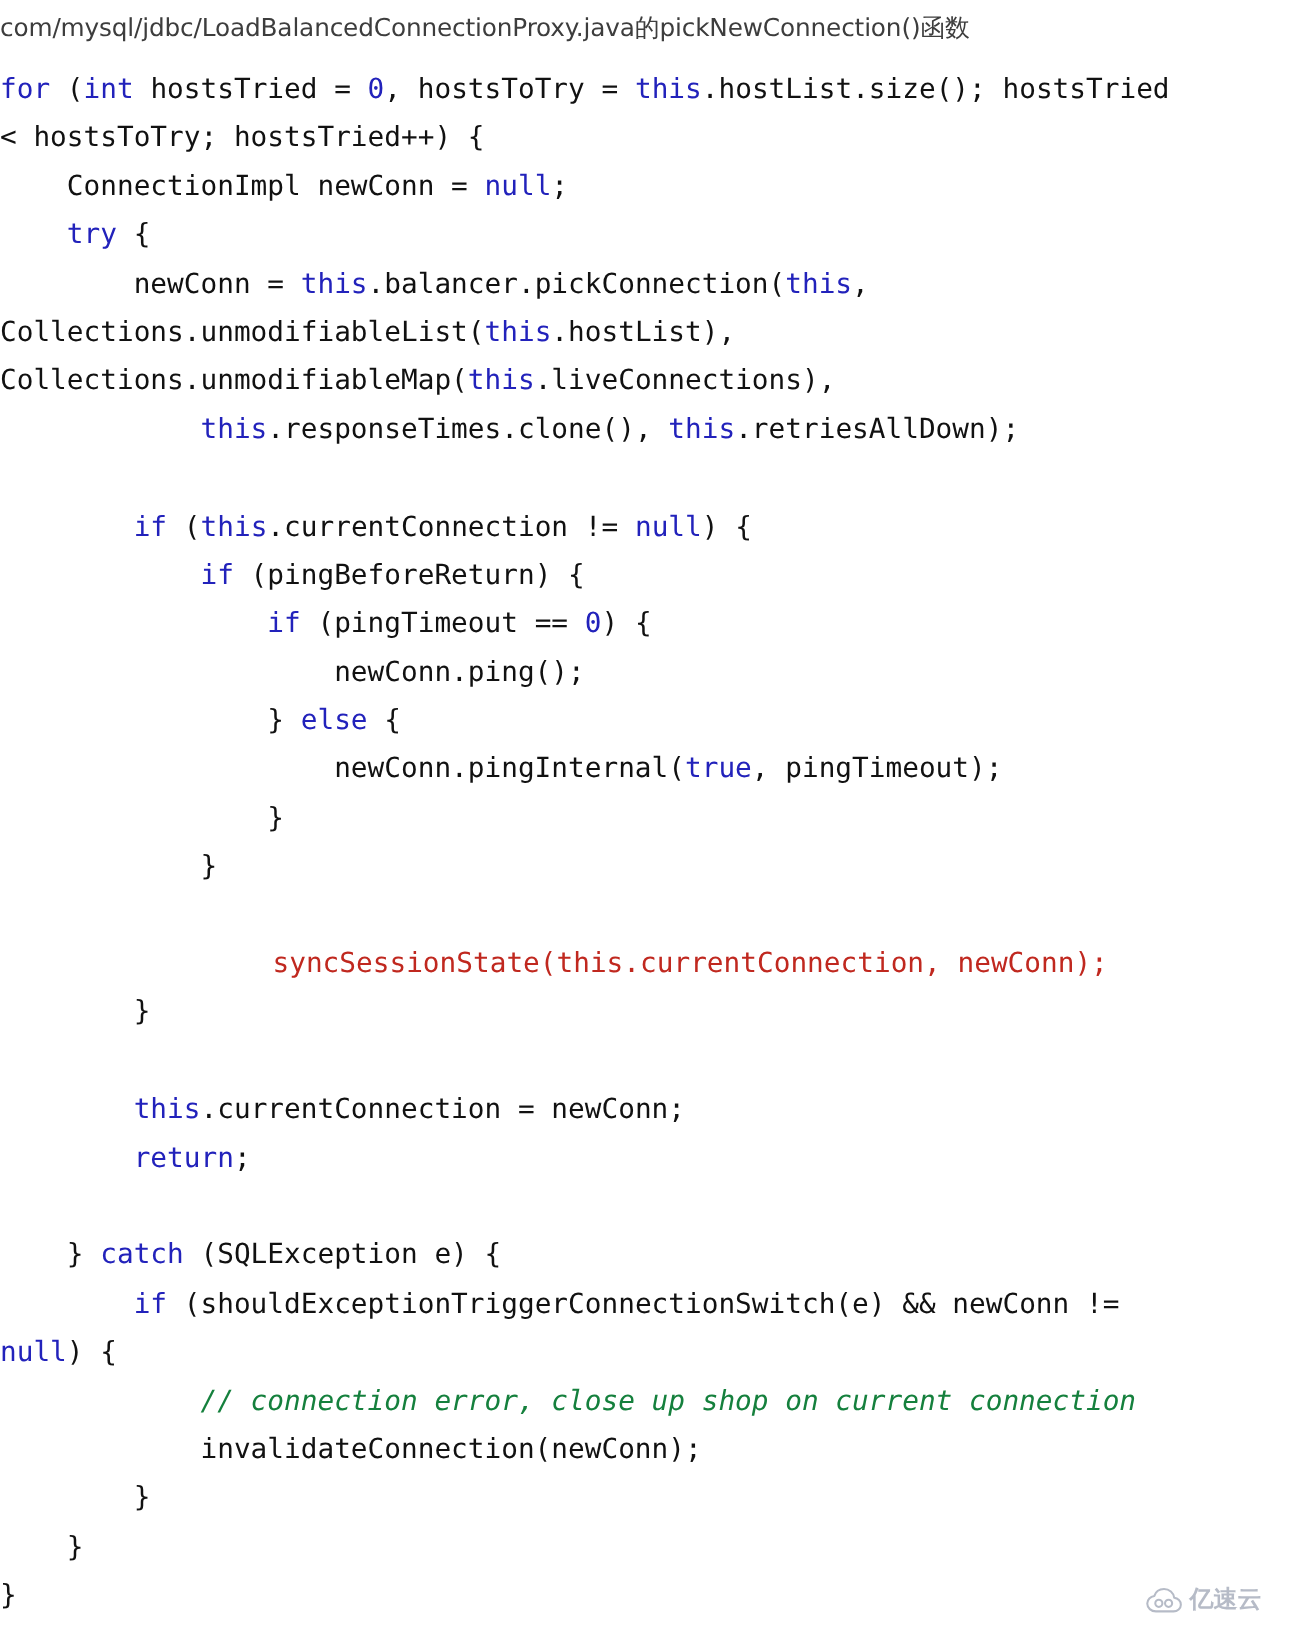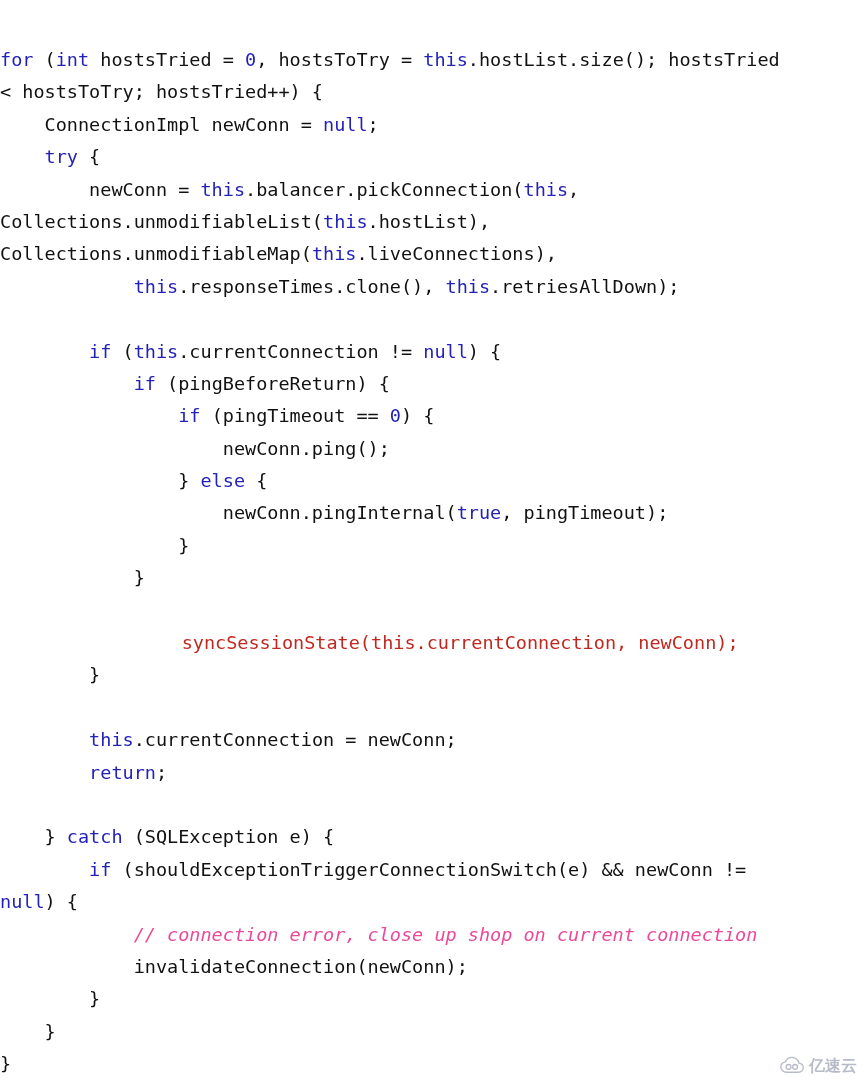--- a/index.html
+++ b/index.html
@@ -53,29 +53,30 @@
   }
 
   .code .line {
     display: block;
     height: 32.4px;
     white-space: pre;
   }
 
   .kw   { color: #2222bb; }     
   .hl   { color: #c0281f; padding-left: 48px; }     
-  .cmt  { color: #ec4899; font-style: italic; }
+  .cmt  { color: #15803d; font-style: italic; }
   .pl   { color: #111111; }     
 
   
   .watermark {
     position: absolute;
-    right: 8px;
+    right: 24px;
     bottom: 12px;
     display: flex;
+    align-items: center;
     gap: 4px;
     opacity: 0.62;
     user-select: none;
     margin-top: 20px;
   }
   .watermark .wm-icon {
     display: block;
     width: 26px;
     height: 18px;
     color: #8a93a5;
@@ -86,20 +87,21 @@
     font-weight: bold;
     color: #8a93a5;
     letter-spacing: 0px;
   }
 </style>
 </head>
 <body>
 
 <div id="page">
 
+  <div class="caption">com/mysql/jdbc/LoadBalancedConnectionProxy.java的pickNewConnection()函数</div>
 
   <div class="code"><span class="line"><span class="kw">for</span><span class="pl"> (</span><span class="kw">int</span><span class="pl"> hostsTried = </span><span class="kw">0</span><span class="pl">, hostsToTry = </span><span class="kw">this</span><span class="pl">.hostList.size(); hostsTried</span></span><span class="line"><span class="pl">&lt; hostsToTry; hostsTried++) {</span></span><span class="line"><span class="pl">    ConnectionImpl newConn = </span><span class="kw">null</span><span class="pl">;</span></span><span class="line"><span class="pl">    </span><span class="kw">try</span><span class="pl"> {</span></span><span class="line"><span class="pl">        newConn = </span><span class="kw">this</span><span class="pl">.balancer.pickConnection(</span><span class="kw">this</span><span class="pl">,</span></span><span class="line"><span class="pl">Collections.unmodifiableList(</span><span class="kw">this</span><span class="pl">.hostList),</span></span><span class="line"><span class="pl">Collections.unmodifiableMap(</span><span class="kw">this</span><span class="pl">.liveConnections),</span></span><span class="line"><span class="pl">            </span><span class="kw">this</span><span class="pl">.responseTimes.clone(), </span><span class="kw">this</span><span class="pl">.retriesAllDown);</span></span><span class="line"><span class="pl"></span>&nbsp;</span><span class="line"><span class="pl">        </span><span class="kw">if</span><span class="pl"> (</span><span class="kw">this</span><span class="pl">.currentConnection != </span><span class="kw">null</span><span class="pl">) {</span></span><span class="line"><span class="pl">            </span><span class="kw">if</span><span class="pl"> (pingBeforeReturn) {</span></span><span class="line"><span class="pl">                </span><span class="kw">if</span><span class="pl"> (pingTimeout == </span><span class="kw">0</span><span class="pl">) {</span></span><span class="line"><span class="pl">                    newConn.ping();</span></span><span class="line"><span class="pl">                } </span><span class="kw">else</span><span class="pl"> {</span></span><span class="line"><span class="pl">                    newConn.pingInternal(</span><span class="kw">true</span><span class="pl">, pingTimeout);</span></span><span class="line"><span class="pl">                }</span></span><span class="line"><span class="pl">            }</span></span><span class="line"><span class="pl"></span>&nbsp;</span><span class="line"><span class="hl">            syncSessionState(this.currentConnection, newConn);</span></span><span class="line"><span class="pl">        }</span></span><span class="line"><span class="pl"></span>&nbsp;</span><span class="line"><span class="pl">        </span><span class="kw">this</span><span class="pl">.currentConnection = newConn;</span></span><span class="line"><span class="pl">        </span><span class="kw">return</span><span class="pl">;</span></span><span class="line"><span class="pl"></span>&nbsp;</span><span class="line"><span class="pl">    } </span><span class="kw">catch</span><span class="pl"> (SQLException e) {</span></span><span class="line"><span class="pl">        </span><span class="kw">if</span><span class="pl"> (shouldExceptionTriggerConnectionSwitch(e) &amp;&amp; newConn !=</span></span><span class="line"><span class="kw">null</span><span class="pl">) {</span></span><span class="line"><span class="cmt">            // connection error, close up shop on current connection</span></span><span class="line"><span class="pl">            invalidateConnection(newConn);</span></span><span class="line"><span class="pl">        }</span></span><span class="line"><span class="pl">    }</span></span><span class="line"><span class="pl">}</span></span></div>
 
   <div class="watermark">
     <span class="wm-icon">
       <svg viewBox="0 0 34 22" width="26" height="18" aria-hidden="true">
         <path d="M10 20.5c-4.2 0-7.6-3-7.6-6.8 0-3.4 2.7-6.2 6.2-6.7C9.7 3.5 13 1 17 1c4.6 0 8.4 3.3 8.9 7.6 3.3.4 5.8 3 5.8 6 0 3.3-2.9 5.9-6.5 5.9H10z" fill="none" stroke="currentColor" stroke-width="1.8" stroke-linejoin="round"></path>
         <circle cx="12.5" cy="13.5" r="3.1" fill="none" stroke="currentColor" stroke-width="1.8"></circle>
         <circle cx="21" cy="13.5" r="3.1" fill="none" stroke="currentColor" stroke-width="1.8"></circle>
       </svg>

